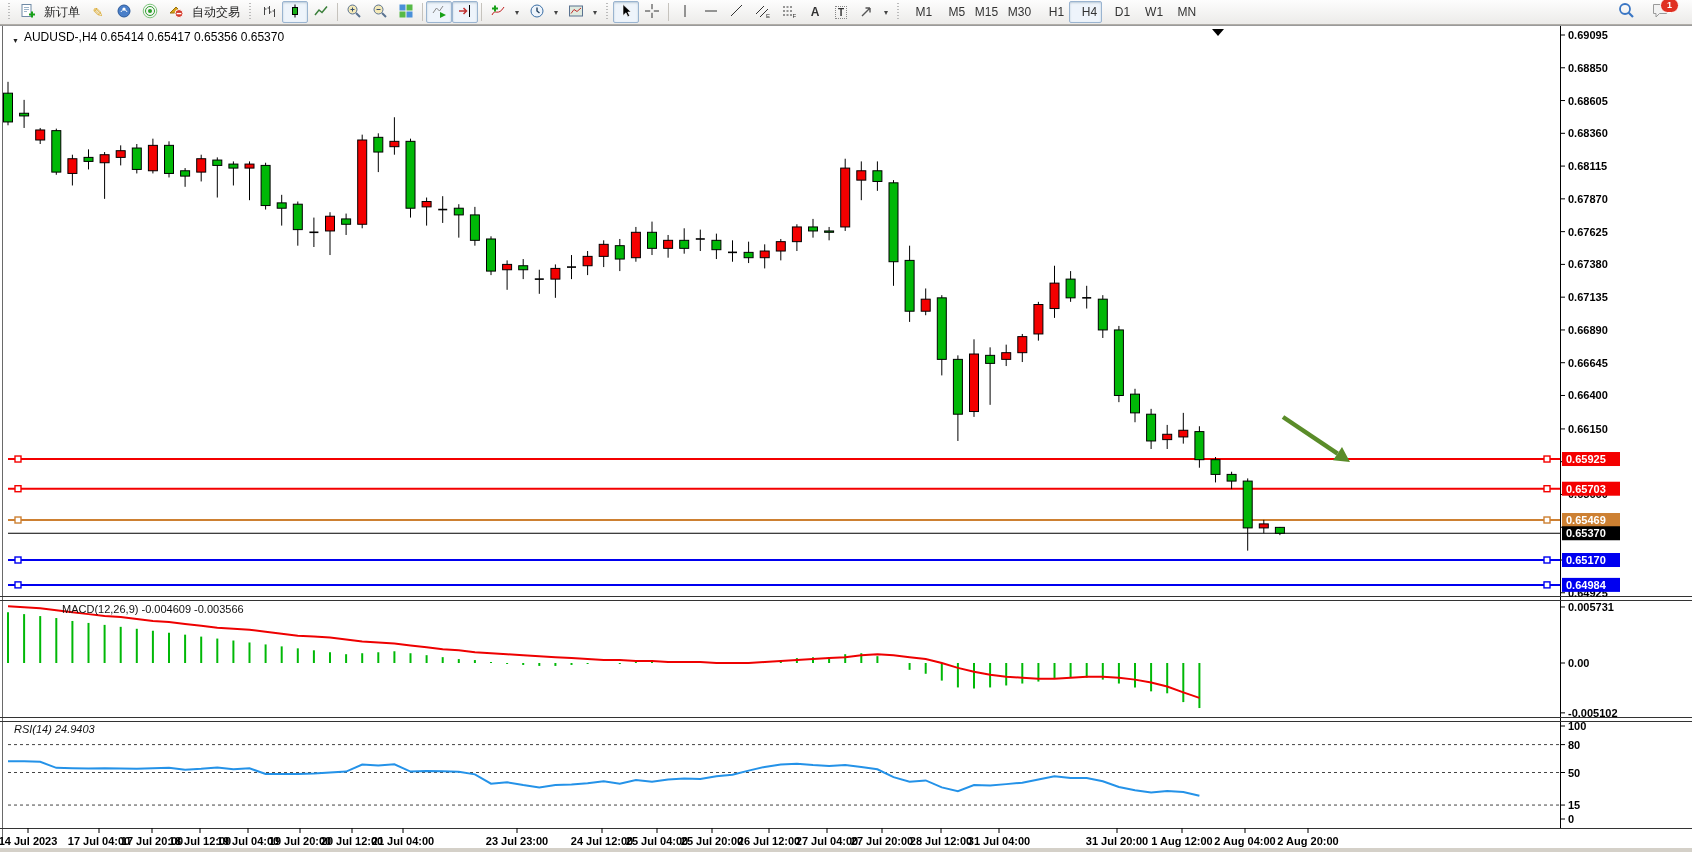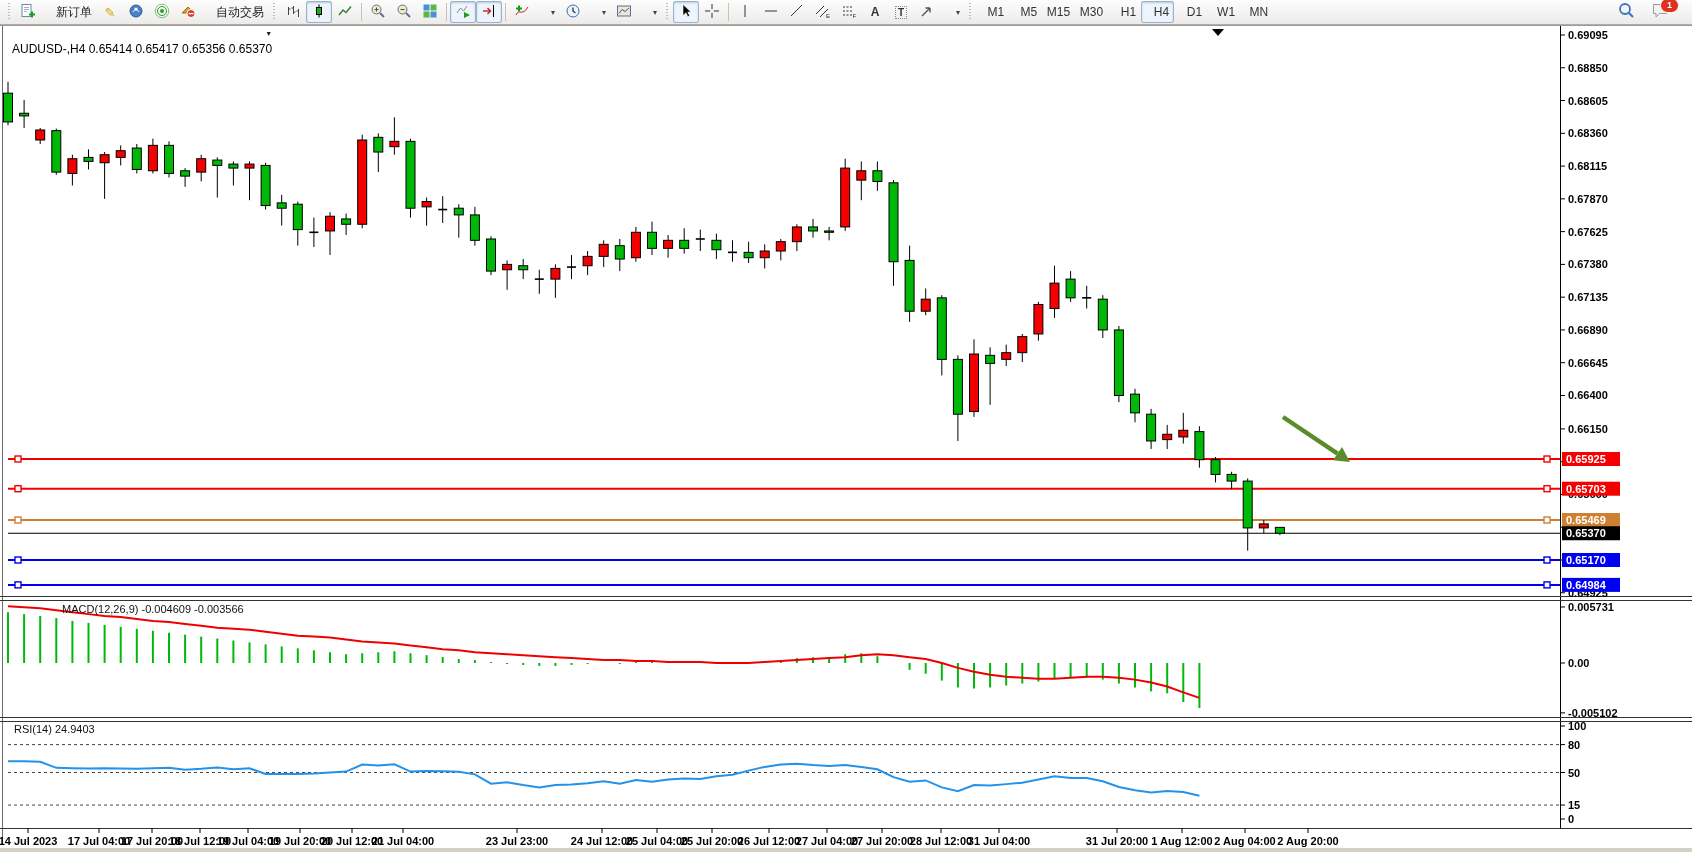--- a/index.html
+++ b/index.html
@@ -7,38 +7,38 @@
        font-family:"Liberation Sans",sans-serif;-webkit-font-smoothing:antialiased;}
   
   #toolbar{position:absolute;left:0;top:0;width:1692px;height:25px;
     background:linear-gradient(#fdfdfd,#ecebe9);border-bottom:1px solid #b0ada7;
     display:flex;align-items:center;padding:0 4px;box-sizing:border-box;z-index:5;}
   .grip{width:7px;height:18px;margin:0 2px;
     background-image:repeating-linear-gradient(#bbb 0 1px,transparent 1px 3px);
     background-size:2px 100%;background-repeat:no-repeat;background-position:2px 0;}
   .sep{width:1px;height:18px;background:#c6c3bd;margin:0 3px;}
   .tb-btn{height:22px;min-width:26px;display:flex;align-items:center;justify-content:center;
-    gap:20px;border:1px solid transparent;border-radius:2px;background:transparent;
+    gap:8px;border:1px solid transparent;border-radius:2px;background:transparent;
     font:12px "Liberation Sans",sans-serif;color:#222;padding:0 4px;position:relative;}
   .tb-btn.pressed{border:1px solid #9ab4d0;background:#eef4fb;
     box-shadow:inset 0 1px 2px rgba(90,120,150,.35);}
   .tb-btn .dd{font-size:8px;color:#444;margin-left:1px;}
   .tf-btn{width:33px;justify-content:flex-end;color:#333;}
   .glyph{font:13px "DejaVu Sans",sans-serif;line-height:1;}
   #tb-right{margin-left:auto;display:flex;align-items:center;gap:6px;padding-right:6px;}
   .badge{position:absolute;top:-4px;right:-6px;min-width:13px;height:13px;border-radius:8px;
     background:#e03022;color:#fff;font:bold 9px/13px "Liberation Sans",sans-serif;
     text-align:center;padding:0 2px;border:1px solid #fff;}
   
   #chart-title{position:absolute;left:12px;top:30px;z-index:3;display:flex;align-items:flex-end;
-    gap:5px;font:12px "Liberation Sans",sans-serif;color:#000;flex-direction:column;}
+    gap:5px;font:12px "Liberation Sans",sans-serif;color:#000;}
   #chart-title .tri{font-size:7px;color:#222;}
   .pane-label{position:absolute;left:14px;z-index:3;font:11px "Liberation Sans",sans-serif;color:#111;}
   #macd-label{top:603px;margin-left:48px;}
-  #rsi-label{top:723px;}
+  #rsi-label{top:723px;font-style:italic;}
   #chart-svg{position:absolute;left:0;top:25px;z-index:1;}
 </style>
 </head>
 <body>
 
 <div id="app">
 
   <div id="toolbar">
     <span class="grip"></span>
 

